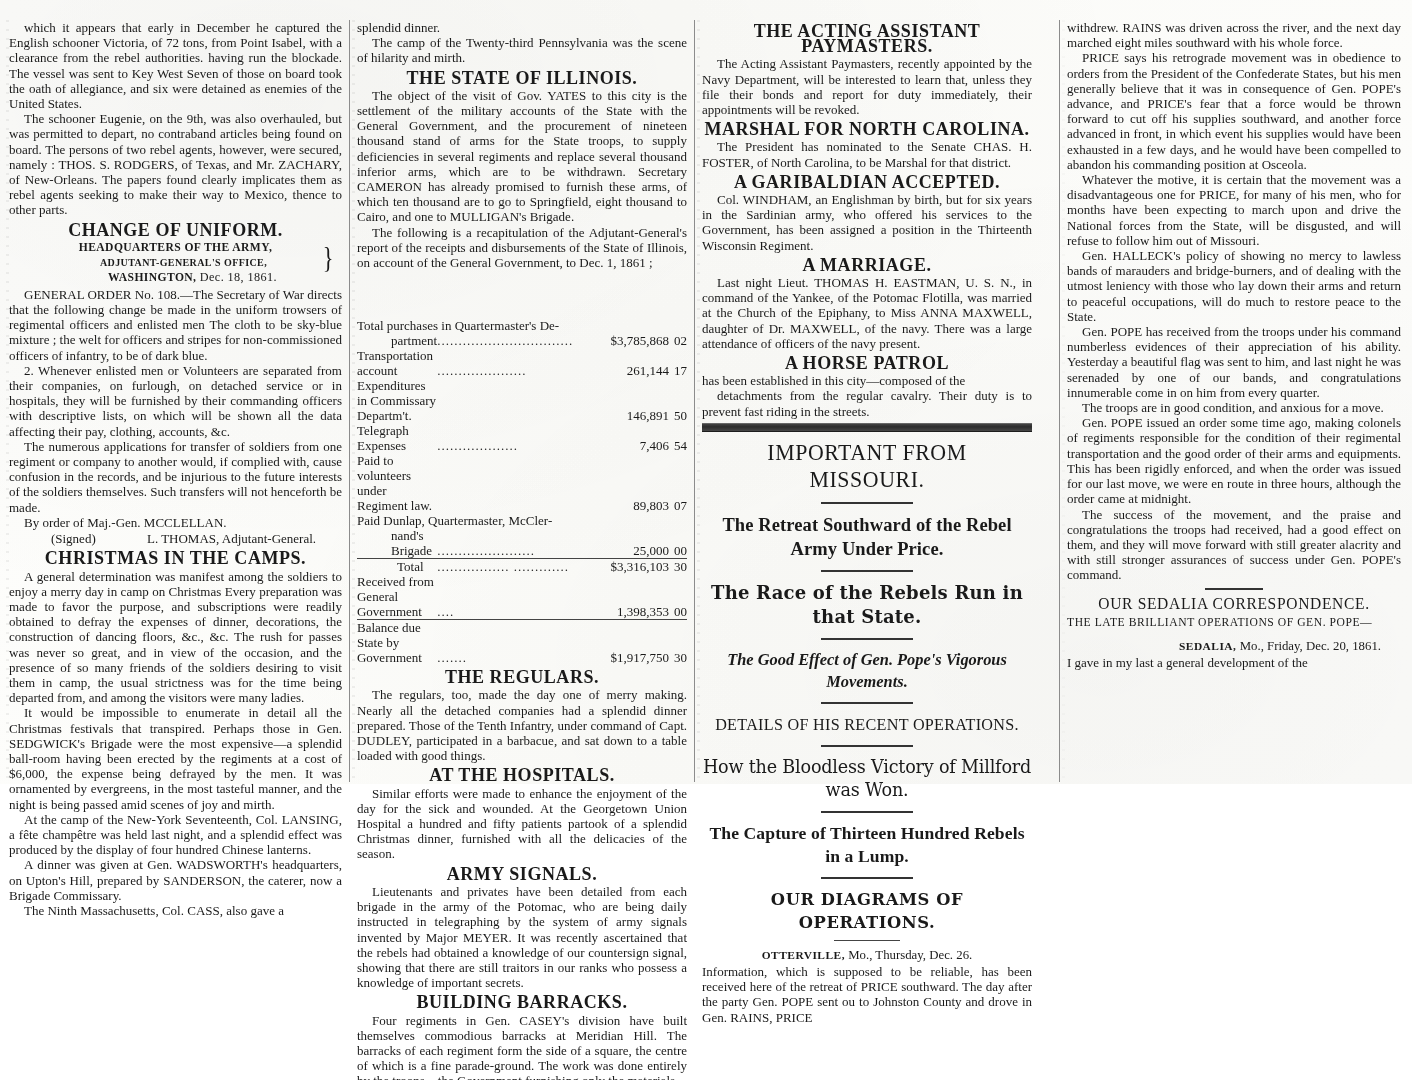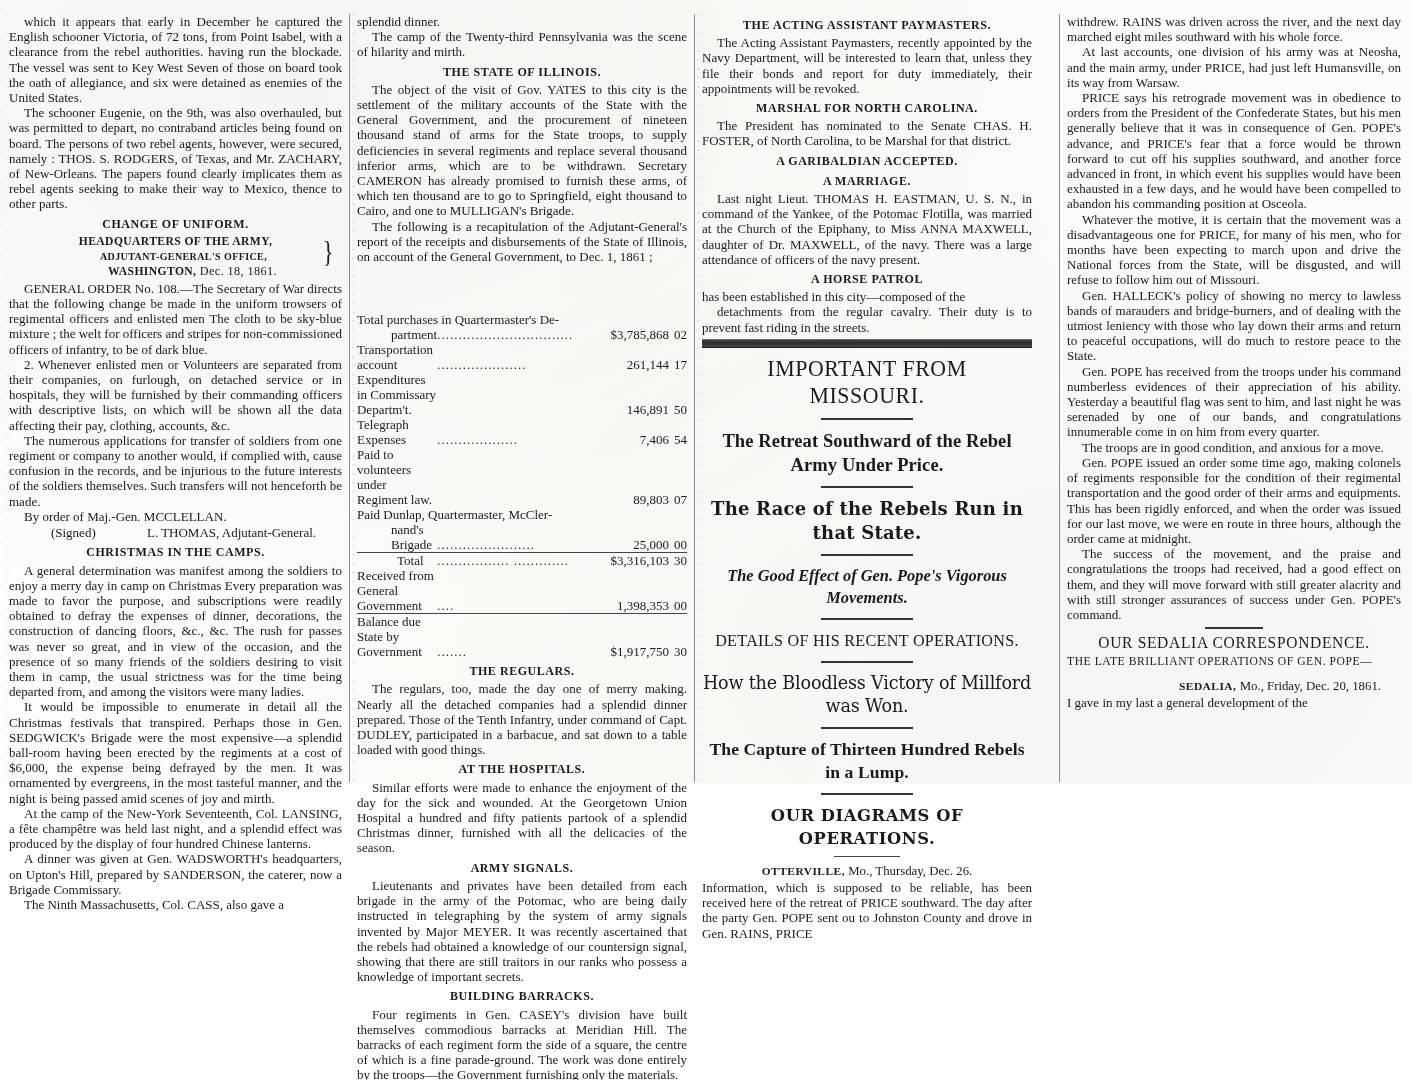--- a/index.html
+++ b/index.html
@@ -7,21 +7,21 @@
     width:1412px;height:1080px;
     background:#ffffff;
     font-family:"Liberation Serif", serif;
     color:#1a1a1a;
     overflow:hidden;
   }
   .page{
     width:1412px;height:784px;
     display:flex;
     box-sizing:border-box;
-    padding:14px 4px 2px 4px;
+    padding:20px 4px 2px 4px;
     background:
       radial-gradient(ellipse at 20% 12%, rgba(0,0,0,0.030) 0%, rgba(0,0,0,0) 55%),
       radial-gradient(ellipse at 78% 85%, rgba(0,0,0,0.028) 0%, rgba(0,0,0,0) 55%),
       linear-gradient(95deg,#fdfdfb 0%,#fbfbf8 45%,#fcfcfa 100%);
   }
   .col{
     width:348px;
     box-sizing:border-box;
     padding:0 7px;
     position:relative;
@@ -35,21 +35,21 @@
   .col.c4{width:352px;margin-left:20px;}
 
   p{margin:0;text-indent:15px;}
   p.noind{text-indent:0;}
   p.cont{text-indent:0;}
 
   
   .head{
     text-align:center;
     text-indent:0;
-    font-size:12px;
+    font-size:18px;
     letter-spacing:0.55px;
     margin:5px 0 2px 0;
     font-weight:600;
     text-transform:uppercase;
   }
   .head.tight{margin-top:4px;}
 
   
   .datelines{
     text-align:center;text-indent:0;
@@ -320,20 +320,21 @@
   </div>
 
   <div class="col c3">
     <div class="head tight">THE ACTING ASSISTANT PAYMASTERS.</div>
     <p>The Acting Assistant Paymasters, recently appointed by the Navy Department, will be interested to learn that, unless they file their bonds and report for duty immediately, their appointments will be revoked.</p>
 
     <div class="head">MARSHAL FOR NORTH CAROLINA.</div>
     <p>The President has nominated to the Senate CHAS. H. FOSTER, of North Carolina, to be Marshal for that district.</p>
 
     <div class="head">A GARIBALDIAN ACCEPTED.</div>
+    <p>Col. WINDHAM, an Englishman by birth, but for six years in the Sardinian army, who offered his services to the Government, has been assigned a position in the Thirteenth Wisconsin Regiment.</p>
 
     <div class="head">A MARRIAGE.</div>
     <p>Last night Lieut. THOMAS H. EASTMAN, U. S. N., in command of the Yankee, of the Potomac Flotilla, was married at the Church of the Epiphany, to Miss ANNA MAXWELL, daughter of Dr. MAXWELL, of the navy. There was a large attendance of officers of the navy present.</p>
 
     <div class="head">A HORSE PATROL</div>
     <p class="noind">has been established in this city—composed of the</p>
     <p>detachments from the regular cavalry. Their duty is to prevent fast riding in the streets.</p>
 
     <div class="hl-wrap">
       <div class="bigrule"></div>
@@ -354,21 +355,20 @@
       <div class="hl deck8">OUR DIAGRAMS OF OPERATIONS.</div>
       <div class="dash sm"></div>
     </div>
 
     <p class="placeline"><span class="pl">Otterville,</span> <span>Mo., Thursday, Dec. 26.</span></p>
     <p class="noind">Information, which is supposed to be reliable, has been received here of the retreat of PRICE southward. The day after the party Gen. POPE sent ou to Johnston County and drove in Gen. RAINS, PRICE</p>
   </div>
 
   <div class="col c4">
     <p class="cont">withdrew. RAINS was driven across the river, and the next day marched eight miles southward with his whole force.</p>
-    <p>At last accounts, one division of his army was at Neosha, and the main army, under PRICE, had just left Humansville, on its way from Warsaw.</p>
     <p>PRICE says his retrograde movement was in obedience to orders from the President of the Confederate States, but his men generally believe that it was in consequence of Gen. POPE's advance, and PRICE's fear that a force would be thrown forward to cut off his supplies southward, and another force advanced in front, in which event his supplies would have been exhausted in a few days, and he would have been compelled to abandon his commanding position at Osceola.</p>
     <p>Whatever the motive, it is certain that the movement was a disadvantageous one for PRICE, for many of his men, who for months have been expecting to march upon and drive the National forces from the State, will be disgusted, and will refuse to follow him out of Missouri.</p>
     <p>Gen. HALLECK's policy of showing no mercy to lawless bands of marauders and bridge-burners, and of dealing with the utmost leniency with those who lay down their arms and return to peaceful occupations, will do much to restore peace to the State.</p>
     <p>Gen. POPE has received from the troops under his command numberless evidences of their appreciation of his ability. Yesterday a beautiful flag was sent to him, and last night he was serenaded by one of our bands, and congratulations innumerable come in on him from every quarter.</p>
     <p>The troops are in good condition, and anxious for a move.</p>
     <p>Gen. POPE issued an order some time ago, making colonels of regiments responsible for the condition of their regimental transportation and the good order of their arms and equipments. This has been rigidly enforced, and when the order was issued for our last move, we were en route in three hours, although the order came at midnight.</p>
     <p>The success of the movement, and the praise and congratulations the troops had received, had a good effect on them, and they will move forward with still greater alacrity and with still stronger assurances of success under Gen. POPE's command.</p>
 
     <div class="minidash"></div>
     <div class="corr-title">OUR SEDALIA CORRESPONDENCE.</div>

